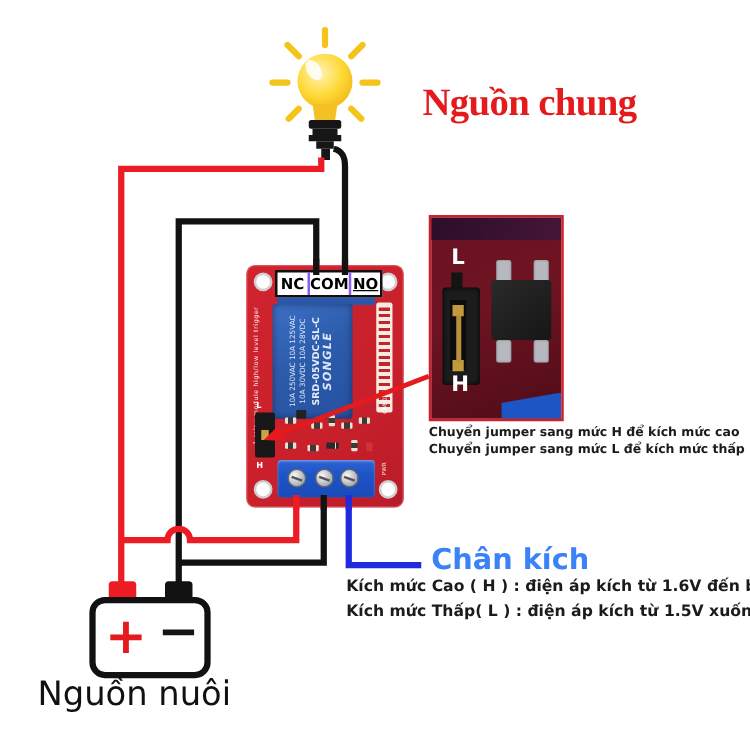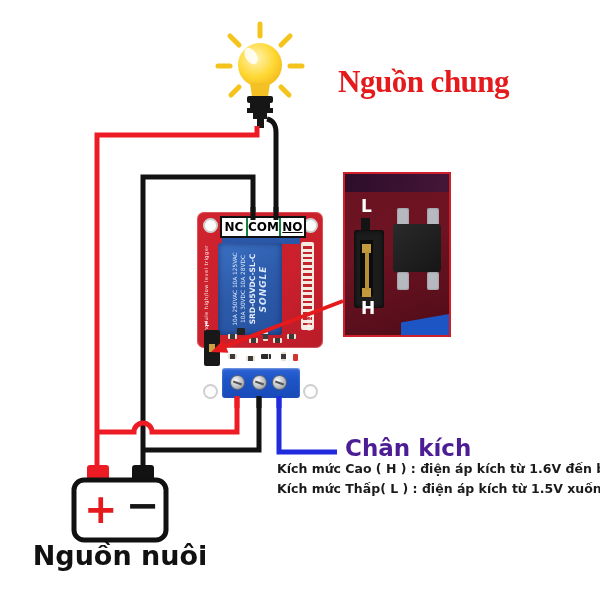--- a/index.html
+++ b/index.html
@@ -5,33 +5,33 @@
   html,body{margin:0;padding:0;background:#fff;}
   #canvas{position:relative;width:600px;height:600px;background:#ffffff;overflow:hidden;
           font-family:"DejaVu Sans",sans-serif;}
   svg{position:absolute;left:0;top:0;}
   .w-red{stroke:var(--wire-red);fill:none;stroke-width:5;}
   .w-black{stroke:var(--wire-black);fill:none;stroke-width:5;}
   .w-blue{stroke:var(--wire-blue);fill:none;stroke-width:5;}
   .abs{position:absolute;}
   
   .title{left:338px;top:64px;font-size:31px;font-weight:800;color:var(--accent-red);letter-spacing:-.5px;font-family:Liberation Serif, serif;}
-  .battery-label{left:30px;top:540px;width:180px;text-align:center;font-size:27px;font-weight:700;color:#111;}
+  .battery-label{left:30px;top:540px;width:180px;text-align:left;font-size:27px;font-weight:400;color:#111;}
   .bat-sign{font-weight:900;font-size:40px;line-height:40px;}
-  .trigger-heading{left:345px;top:435px;font-size:23px;font-weight:800;color:#4c1d95;}
+  .trigger-heading{left:345px;top:435px;font-size:23px;font-weight:800;color:#3b82f6;}
   .trigger-lines{left:277px;top:459px;font-size:12.5px;font-weight:700;color:#1b1b1b;line-height:20px;white-space:nowrap;}
   .inset-caption{left:343px;top:341px;font-size:10px;font-weight:700;color:#1b1b1b;line-height:12.5px;white-space:nowrap;}
   
-  #module{left:197px;top:212px;width:126px;height:136px;border-radius:7px;
+  #module{left:197px;top:212px;width:126px;height:194px;border-radius:7px;
           background:linear-gradient(135deg,#d0242f,var(--pcb-red) 60%,#b81c28);
           box-shadow:inset 0 0 0 1px rgba(255,170,170,.35);}
   #module .hole{position:absolute;width:15px;height:15px;border-radius:50%;background:#fdfdfd;
           border:2px solid #cfcfcf;box-sizing:border-box;}
   #module .hdr{position:absolute;left:23px;top:4px;display:flex;background:#fff;border:2px solid #101010;height:22px;box-sizing:border-box;}
-  #module .hdr>div{text-align:center;font-size:12px;font-weight:800;line-height:18px;color:#000;border-left:2px solid #15803d;}
+  #module .hdr>div{text-align:center;font-size:12px;font-weight:800;line-height:18px;color:#000;border-left:2px solid #8b5cf6;}
   #module .hdr>div:first-child{border-left:none;}
   #module .bluestrip{position:absolute;left:25px;top:26px;width:78px;height:6px;background:#2b57a8;}
   #relaybox{position:absolute;left:21px;top:31px;width:64px;height:92px;border-radius:3px;
           background:linear-gradient(150deg,#3b6fc4,var(--relay-blue) 45%,#25509f);
           box-shadow:inset 0 0 6px rgba(0,0,30,.45);}
   #relaytext{position:absolute;left:7px;top:45px;width:92px;height:64px;transform:rotate(-90deg);
           display:flex;flex-direction:column;align-items:center;justify-content:center;gap:1px;
           color:#d9e7fb;text-align:center;white-space:nowrap;}
   #relaytext .r1,#relaytext .r2{font-size:5.8px;line-height:7px;}
   #relaytext .model{font-size:7.5px;font-weight:700;line-height:9px;color:#e8effc;}
@@ -209,20 +209,24 @@
       <polygon points="211,352 223.4,339.7 228.4,352.7" fill="var(--accent-red)"></polygon>
     </g>
   </svg>
 
   <div class="abs title" style="z-index:4;">Nguồn chung</div>
 
   <div class="abs bat-sign" style="left:84px;top:489px;color:var(--accent-red);z-index:4;">+</div>
   <div class="abs bat-sign" style="left:126px;top:485px;color:#151515;z-index:4;">−</div>
   <div class="abs battery-label" style="z-index:4;">Nguồn nuôi</div>
 
+  <div class="abs inset-caption" style="z-index:4;">
+    <div>Chuyển jumper sang mức H để kích mức cao</div>
+    <div>Chuyển jumper sang mức L để kích mức thấp</div>
+  </div>
 
   <div class="abs trigger-heading" style="z-index:4;">Chân kích</div>
   <div class="abs trigger-lines" style="z-index:4;">
     <div>Kích mức Cao ( H ) : điện áp kích từ 1.6V đến bằng VCC</div>
     <div>Kích mức Thấp( L ) : điện áp kích từ 1.5V xuống 0V</div>
   </div>
 
 </div>
 
 </body></html>

